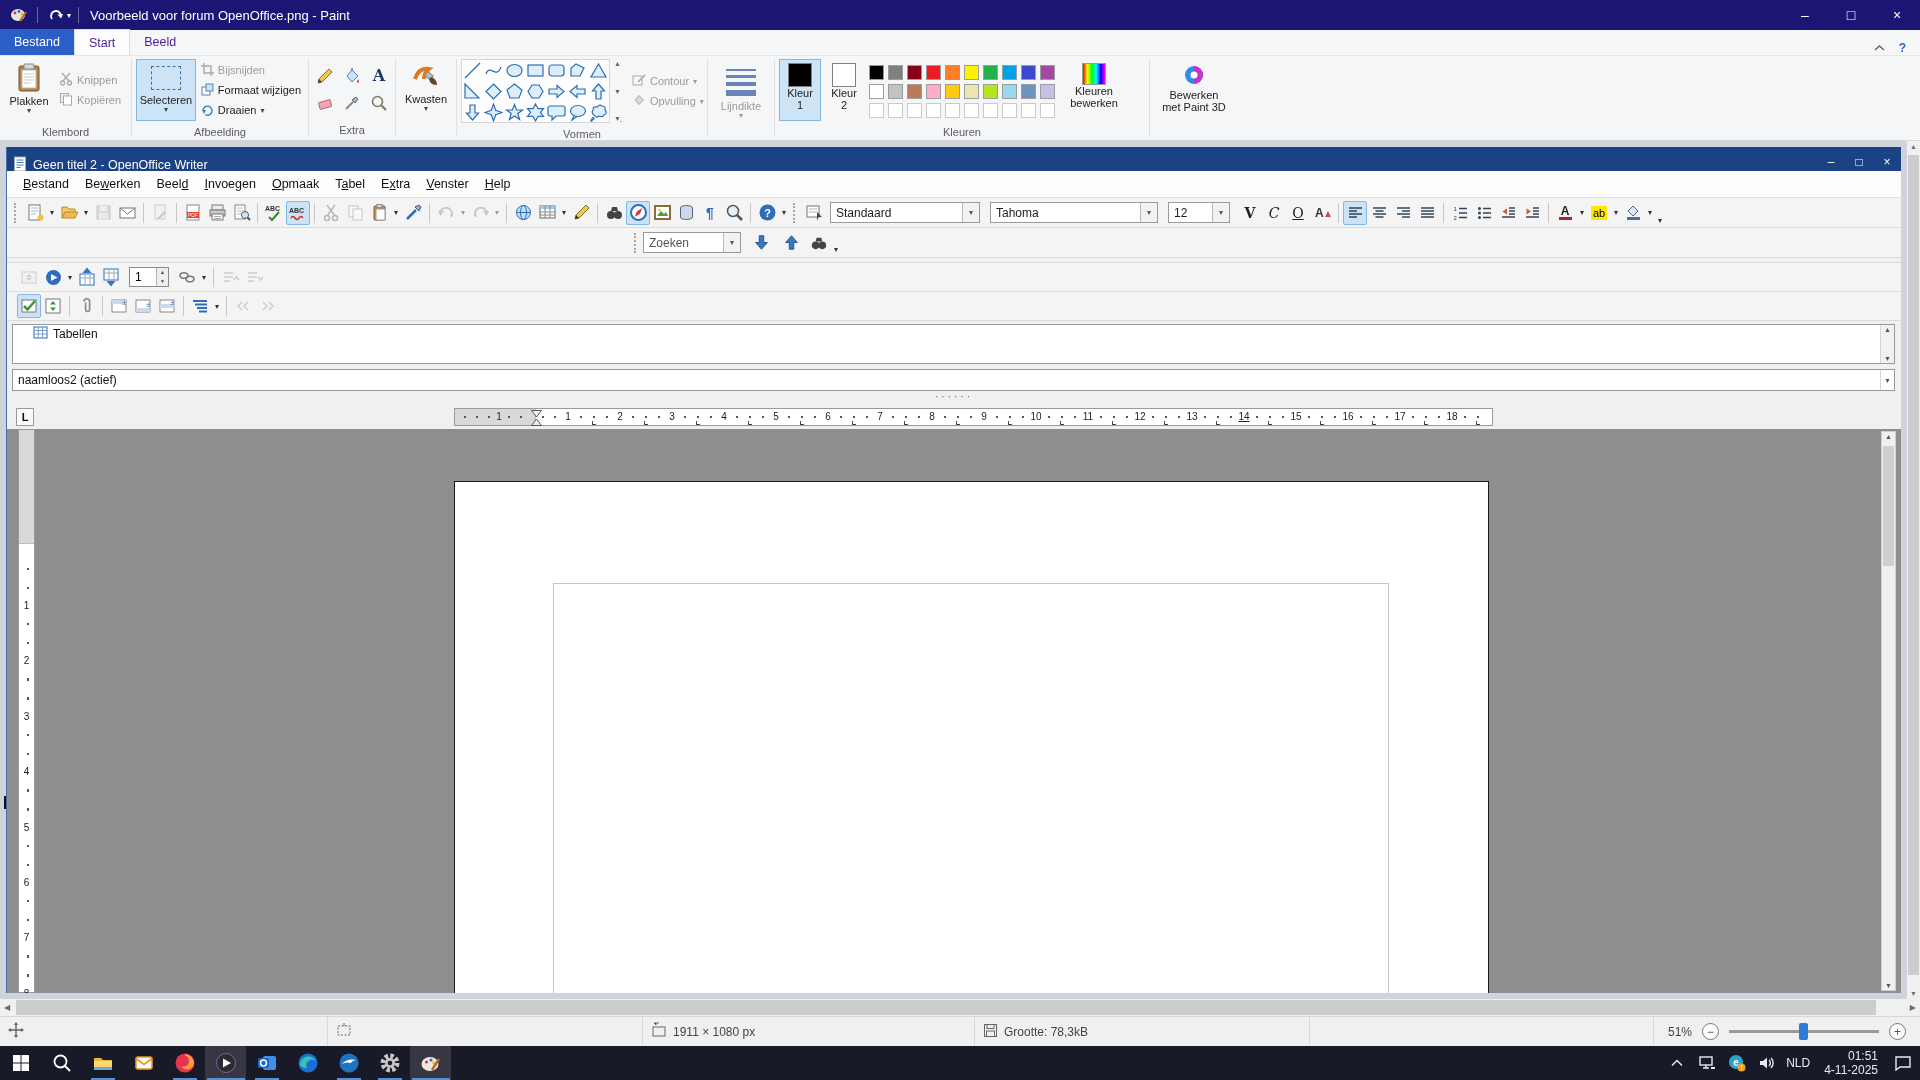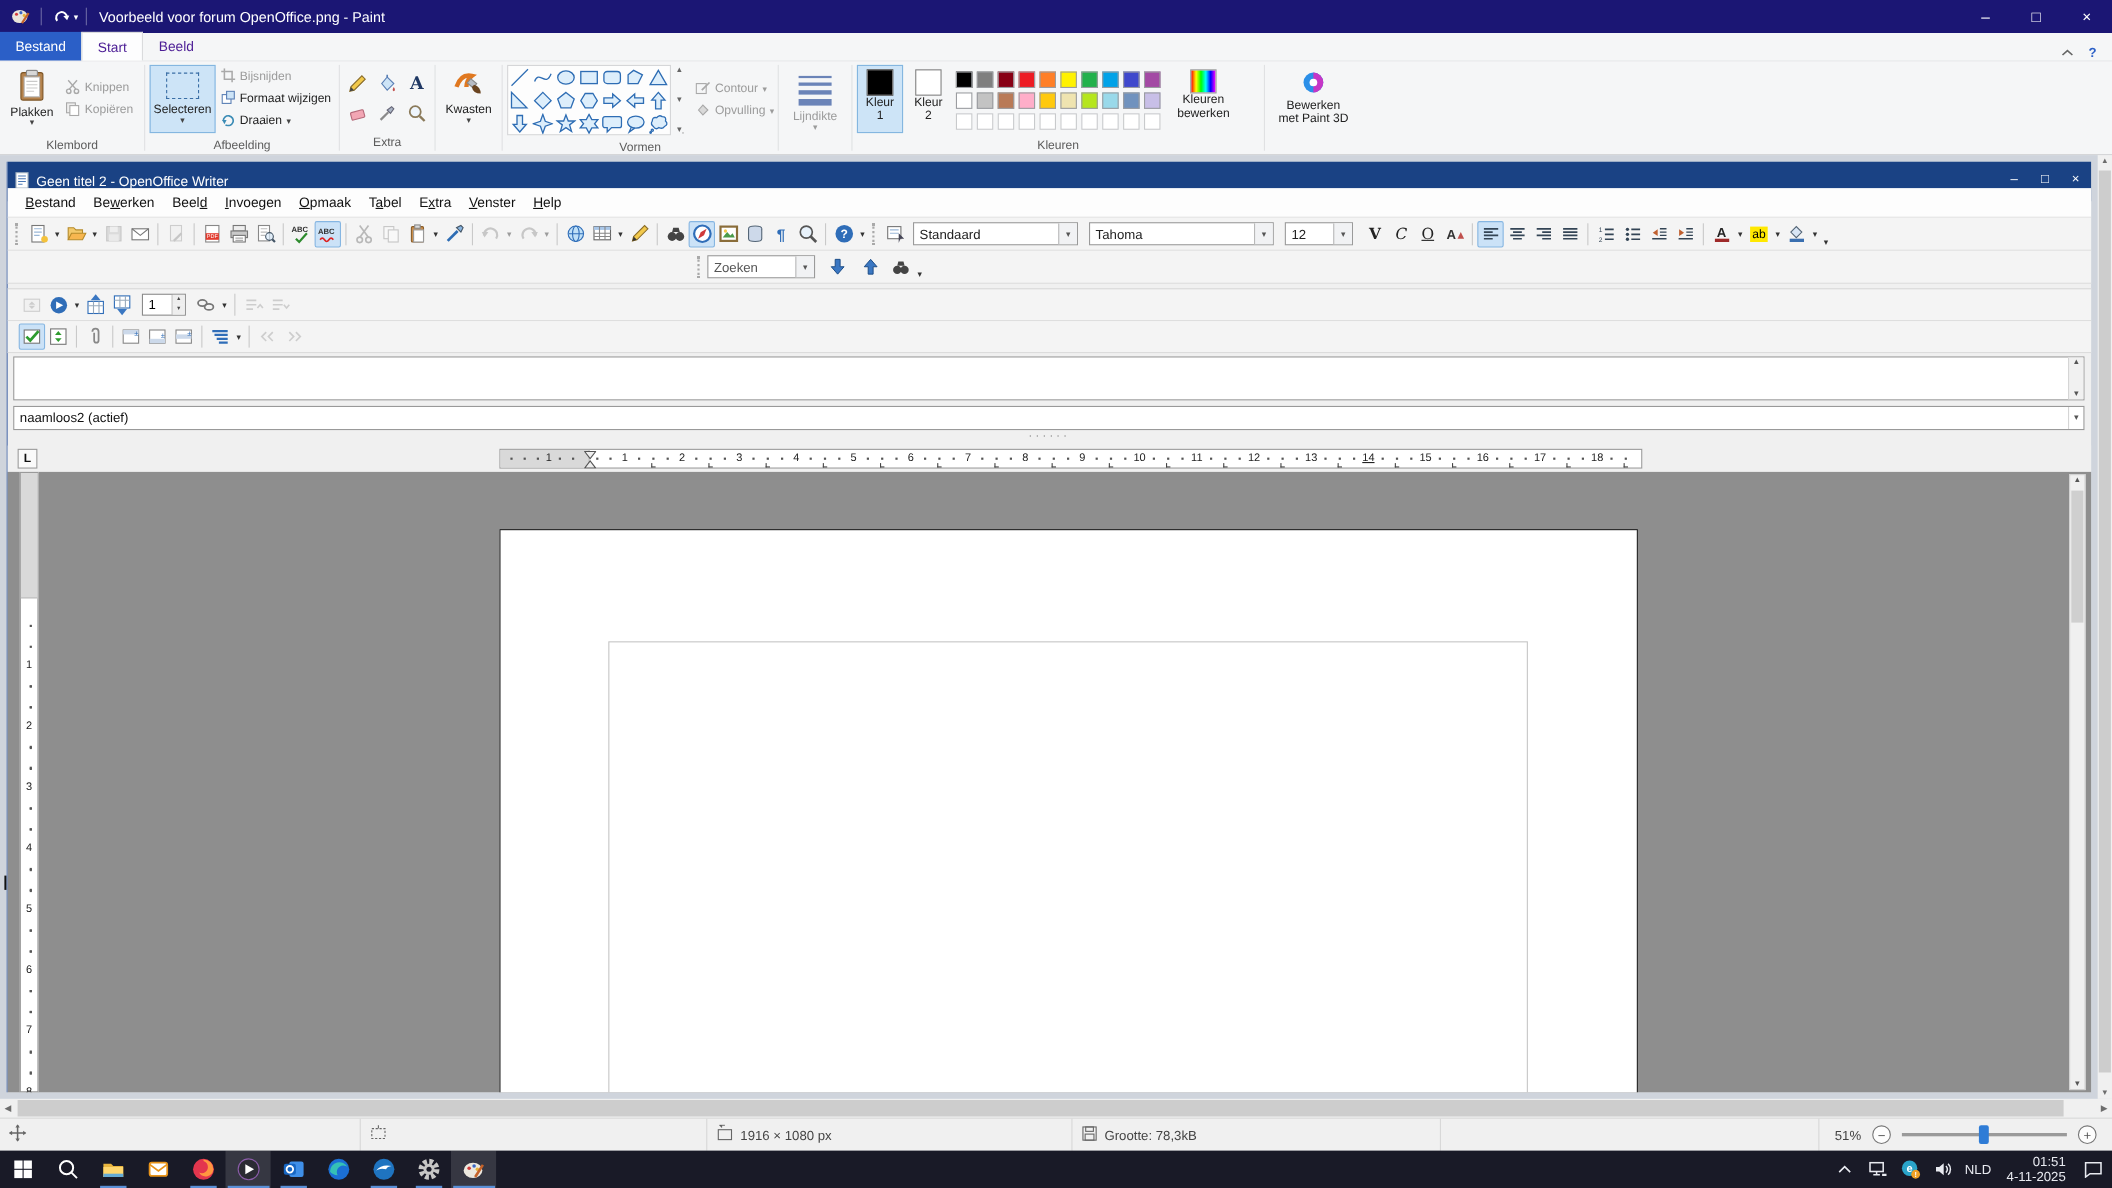--- a/index.html
+++ b/index.html
@@ -1041,20 +1041,27 @@
             </svg>
           </span>
         <span class="wi gr">
             <svg width="19" height="19" viewBox="0 0 19 19">
               <path d="M5,5 l4,4 -4,4 M11,5 l4,4 -4,4" fill="none" stroke="#999" stroke-width="1.5"></path>
             </svg>
           </span>
       </div>
 
       <div id="oo-tree">
+        <div class="tree-item">
+          <span><svg width="15" height="15" viewBox="0 0 15 15">
+                <rect x="1" y="2" width="13" height="11" fill="#fff" stroke="#2f6db8"></rect>
+                <path d="M1,5.5h13M1,9h13M5.3,2v11M9.6,2v11" stroke="#7a9cc6"></path>
+              </svg></span>
+          <span>Tabellen</span>
+        </div>
         <div class="vscr">
             <span>▲</span>
             <span>▼</span>
           </div>
       </div>
 
       <div id="oo-doclist">
         <span>naamloos2 (actief)</span>
         <span style="margin-left:auto;width:14px;text-align:center;font-size:7px;color:#555;border-left:1px solid #d5d5d5;align-self:stretch;display:flex;align-items:center;justify-content:center">▼</span>
       </div>
@@ -1249,21 +1256,21 @@
       <span><svg width="16" height="16" viewBox="0 0 16 16">
             <rect x="2" y="4" width="12" height="9" fill="none" stroke="#666" stroke-dasharray="2 1.5"></rect>
             <path d="M8,1 v3" stroke="#666"></path>
           </svg></span>
     </div>
     <div class="stcell" style="width:332px">
       <span><svg width="16" height="16" viewBox="0 0 16 16">
             <rect x="2" y="5" width="12" height="9" fill="none" stroke="#666"></rect>
             <path d="M5,3 v-2 h-2 M5,1 l3,0" stroke="#666"></path>
           </svg></span>
-      <span>1916 × 1080 px</span>
+      <span>1911 × 1080 px</span>
     </div>
     <div class="stcell" style="width:335px">
       <span><svg width="15" height="15" viewBox="0 0 15 15">
             <rect x="1.5" y="1.5" width="12" height="12" fill="none" stroke="#666"></rect>
             <rect x="4" y="1.5" width="7" height="4" fill="none" stroke="#666"></rect>
             <rect x="3.5" y="8" width="8" height="5.5" fill="none" stroke="#666"></rect>
           </svg></span>
       <span>Grootte: 78,3kB</span>
     </div>
     <div class="stcell" style="flex:1;border-right:none"></div>

